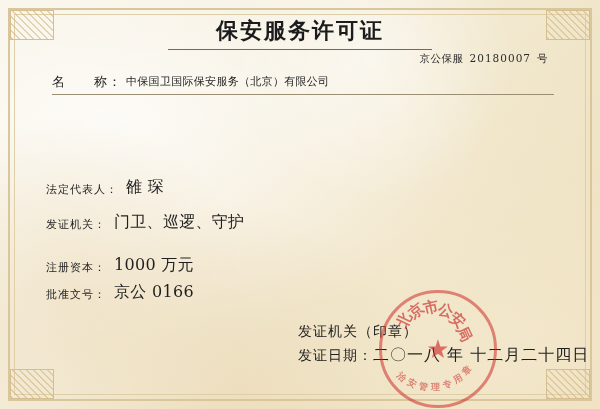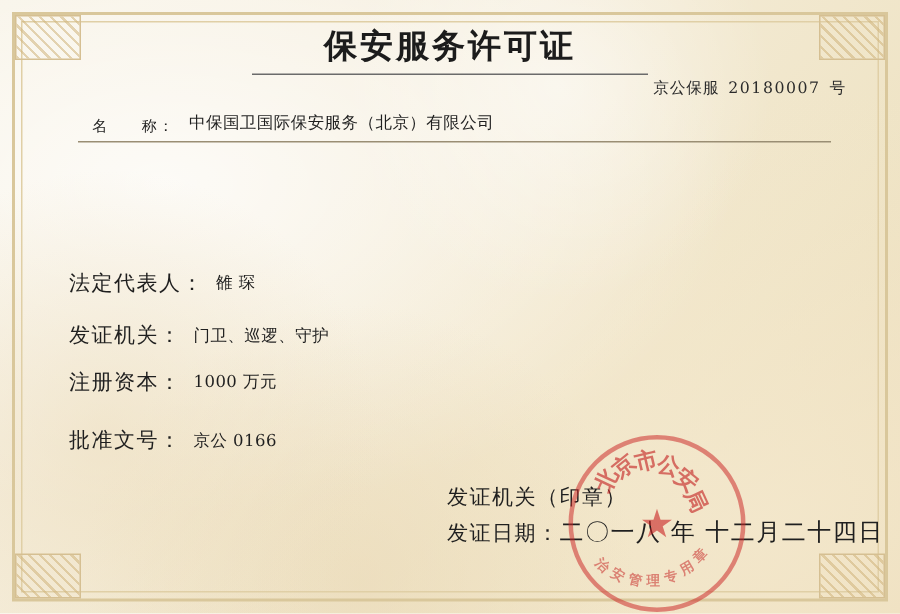--- a/index.html
+++ b/index.html
@@ -86,46 +86,45 @@
     left: 168px;
     width: 264px;
     height: 0;
     border-top: 1px solid #6b6b6b;
   }
 
   
   .serial {
     position: absolute;
     top: 52px;
-    right: 36px;
+    right: 52px;
     font-size: 10.5px;
     color: #2b2b2b;
     letter-spacing: 0.5px;
     font-family: "DejaVu Serif", "Liberation Serif", serif;
   }
   .serial .num {
     margin: 0 6px;
     letter-spacing: 1px;
   }
 
   
   .field-top {
     position: absolute;
     left: 52px;
     right: 46px;
     font-family: "DejaVu Serif", "Liberation Serif", serif;
     color: #1f1f1f;
   }
   .field-top .label {
     display: inline-block;
-    font-size: 10px;
+    font-size: 13px;
     letter-spacing: 1px;
     width: 74px;
     vertical-align: bottom;
-    text-align: center;
   }
   .field-top .value {
     display: inline-block;
     font-size: 11px;
     letter-spacing: 0.3px;
     vertical-align: bottom;
     padding-bottom: 2px;
   }
   .field-top .rule {
     position: absolute;
@@ -140,35 +139,35 @@
   
   .field {
     position: absolute;
     left: 46px;
     font-family: "DejaVu Serif", "Liberation Serif", serif;
     color: #1f1f1f;
     white-space: nowrap;
   }
   .field .label {
     display: inline-block;
-    font-size: 14px;
+    font-size: 11px;
     letter-spacing: 1px;
     text-align: center;
   }
   .field .value {
     display: inline-block;
-    font-size: 11px;
+    font-size: 16px;
     letter-spacing: 0.3px;
     margin-left: 8px;
     position: relative;
     top: -1px;
   }
   #row-legal { top: 178px; }
   #row-scope { top: 213px; }
-  #row-capital { top: 244px; }
+  #row-capital { top: 256px; }
   #row-approval { top: 283px; }
 
   
   .issuer {
     position: absolute;
     left: 298px;
     top: 323px;
     font-family: "DejaVu Serif", "Liberation Serif", serif;
     font-size: 14px;
     letter-spacing: 1px;

